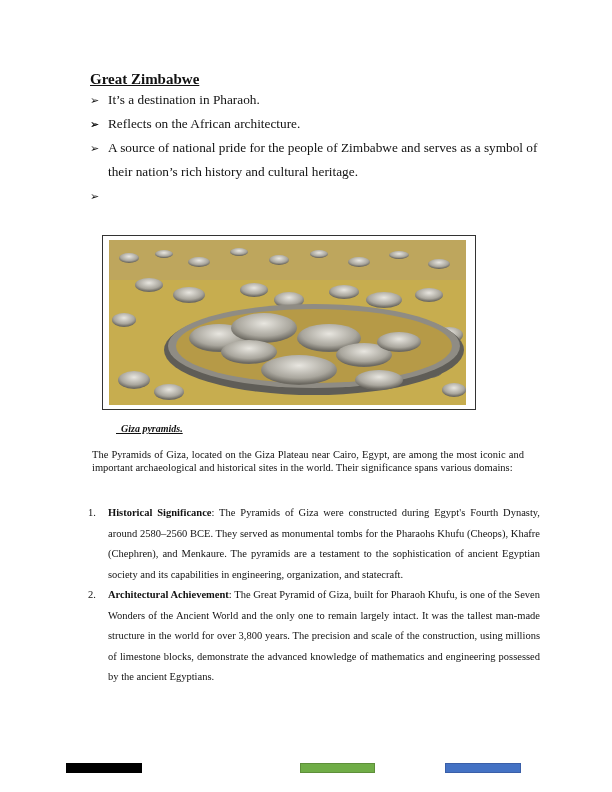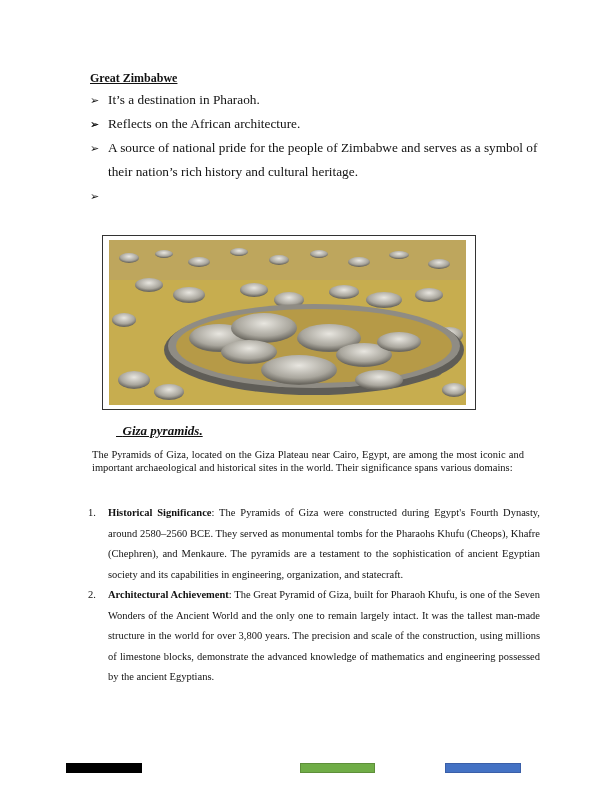--- a/index.html
+++ b/index.html
@@ -1,32 +1,32 @@
 <!DOCTYPE html>
 <html><head>
 <meta charset="utf-8">
 <style>
   html, body { margin: 0; padding: 0; background: #ffffff; }
   body { width: 612px; height: 792px; position: relative; overflow: hidden;
          font-family: "Liberation Serif", serif; color: #111; }
   .page { position: absolute; left: 0; top: 0; width: 612px; height: 792px; }
 
-  .h1 { position: absolute; left: 90px; top: 71px; font-size: 12px; font-weight: bold;
+  .h1 { position: absolute; left: 90px; top: 71px; font-size: 15px; font-weight: bold;
         text-decoration: underline; letter-spacing: 0; }
 
   .bullets { position: absolute; left: 90px; top: 88px; width: 470px; margin: 0; padding: 0; list-style: none; }
   .bullets li { position: relative; padding-left: 18px; font-size: 13.3px; line-height: 24px; }
   .bullets li .arrow { position: absolute; left: 0; top: 0; font-size: 11px; line-height: 24px; }
 
   .figure { position: absolute; left: 102px; top: 235px; width: 372px; height: 173px;
             border: 1px solid #333; background: #fff; }
   .figure .img { position: absolute; left: 6px; top: 4px; width: 357px; height: 165px; overflow: hidden;
                  background: linear-gradient(180deg, #b9a25a 0%, #cdb458 25%, #c9a94a 55%, #b8963e 100%); }
 
-  .h2 { position: absolute; left: 116px; top: 423px; font-size: 13px; font-weight: bold; font-style: italic;
+  .h2 { position: absolute; left: 116px; top: 423px; font-size: 10px; font-weight: bold; font-style: italic;
         text-decoration: underline; }
   .h2 .lead { text-decoration: underline; white-space: pre; }
 
   .intro { position: absolute; left: 92px; top: 448px; width: 432px; font-size: 10.5px; line-height: 13px;
            text-align: justify; margin: 0; }
 
   .numbered { position: absolute; left: 88px; top: 503px; width: 452px; margin: 0; padding: 0; list-style: none; }
   .numbered li { position: relative; padding-left: 20px; font-size: 10.5px; line-height: 20.5px; text-align: justify; }
   .numbered li .num { position: absolute; left: 0; top: 0; }
   .numbered li b { font-weight: bold; }

